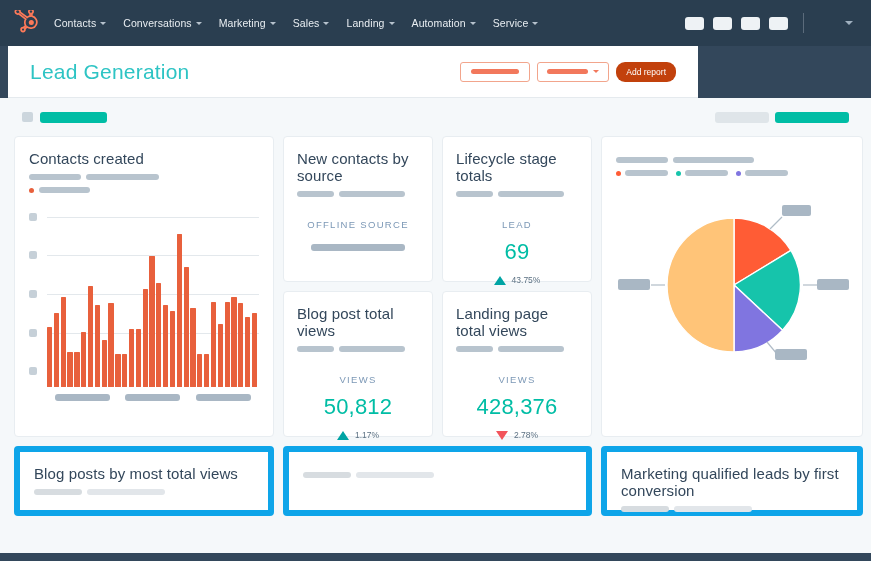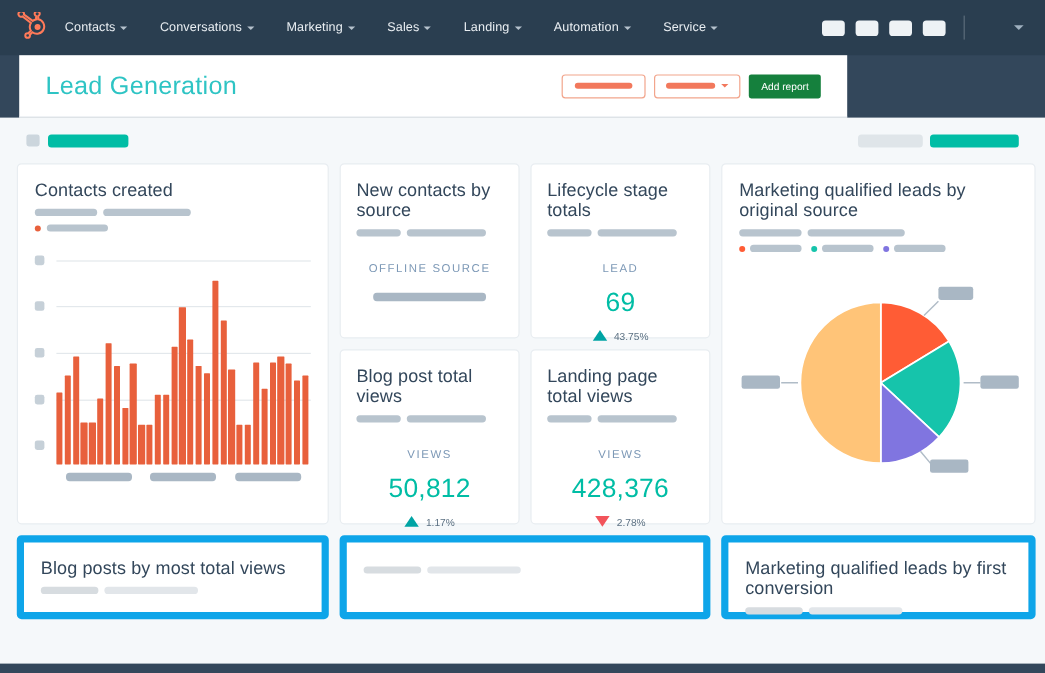--- a/index.html
+++ b/index.html
@@ -10,50 +10,50 @@
     overflow: hidden;
   }
   #app { position: relative; width: 871px; height: 561px; background: #33475b; }
 
   
   .topnav {
     position: absolute; left: 0; top: 0; width: 871px; height: 46px;
     background: #2a3e50; display: flex; align-items: center; padding: 0 14px;
   }
   .logo { width: 26px; height: 26px; margin-right: 14px; flex: none; }
-  .navlist { display: flex; align-items: center; gap: 27px; }
+  .navlist { display: flex; align-items: center; gap: 17px; }
   .navitem {
     display: flex; align-items: center; gap: 4px;
     color: #e9eef2; font-size: 10.5px; letter-spacing: .1px; white-space: nowrap;
     cursor: pointer;
   }
   .caret { width: 0; height: 0; border-left: 3px solid transparent;
            border-right: 3px solid transparent; border-top: 3.4px solid #b6c2cd; }
   .nav-right { margin-left: auto; display: flex; align-items: center; gap: 9px; padding-right: 4px; }
   .navsq { width: 19px; height: 13px; border-radius: 3px; background: #eef2f5; }
   .navdiv { width: 1px; height: 20px; background: #5b6b7b; margin: 0 6px; }
   .caret-lg { width: 0; height: 0; border-left: 4px solid transparent;
               border-right: 4px solid transparent; border-top: 4.5px solid #9fb0bf; margin-left: 26px; }
 
   
   .pagehead {
-    position: absolute; left: 16px; top: 46px; width: 690px; height: 52px;
+    position: absolute; left: 8px; top: 46px; width: 690px; height: 52px;
     background: #ffffff; display: flex; align-items: center; padding: 4px 22px;
     border-bottom: 1px solid #e5eaee;
   }
   .pagetitle { font-size: 21px; color: #2ec4c4; letter-spacing: .2px; }
   .head-actions { margin-left: auto; display: flex; align-items: center; gap: 7px; }
   .btn-outline {
     height: 20px; border: 1px solid #f2a58c; border-radius: 3px;
     background: #fff; display: flex; align-items: center; justify-content: center;
     gap: 5px; padding: 0 9px; cursor: pointer;
   }
   .obar { height: 5px; border-radius: 3px; background: #f2785c; }
   .btn-primary {
-    height: 20px; background: #15803d; border-radius: 2px; color: #fff;
+    height: 20px; background: #c2410c; border-radius: 9px; color: #fff;
     font-size: 8.5px; display: flex; align-items: center; padding: 0 10px; cursor: pointer;
     white-space: nowrap;
   }
   .mini-caret { width: 0; height: 0; border-left: 3px solid transparent;
                 border-right: 3px solid transparent; border-top: 3.6px solid #f2785c; }
 
   
   .board {
     position: absolute; left: 0; top: 98px; width: 871px; height: 455px;
     background: #f5f8fa;
@@ -81,21 +81,21 @@
   .bars { position: absolute; left: 18px; right: 2px; bottom: 0; height: 158px;
           display: flex; align-items: flex-end; gap: 1.6px; }
   .bar { flex: 1; background: #e8603c; border-radius: .5px; }
   .xlabels { display: flex; justify-content: space-around; margin-top: 7px; padding-left: 18px; }
   .xlab { width: 55px; height: 7px; border-radius: 3px; background: #a9b7c4; }
 
   
   .kpi { padding: 13px 13px 16px 13px; height: 146px; text-align: left; }
   .kpi-metric { text-align: center; font-size: 9.5px; color: #7c98b6; letter-spacing: 1.3px; margin-top: 22px; }
   .kpi-value { text-align: center; font-size: 22px; color: #00bda5; margin-top: 9px; letter-spacing: .2px; }
-  .kpi-foot { display: flex; justify-content: center; gap: 6px; margin-top: 10px; }
+  .kpi-foot { display: flex; align-items: center; justify-content: center; gap: 6px; margin-top: 10px; }
   .tri-up { width: 0; height: 0; border-left: 6px solid transparent; border-right: 6px solid transparent;
             border-bottom: 9px solid #00a4a4; }
   .tri-down { width: 0; height: 0; border-left: 6px solid transparent; border-right: 6px solid transparent;
               border-top: 9px solid #f2545b; }
   .kpi-delta { font-size: 8.5px; color: #5c7183; }
   .kpi-underbar { width: 94px; height: 7px; border-radius: 3px; background: #a9b7c4; margin: 14px auto 0; }
 
   
   .pie-card { grid-row: span 2; padding: 13px 14px; height: 301px; }
   .pie-legend { display: flex; align-items: center; gap: 4px; margin-top: 7px; flex-wrap: nowrap; }
@@ -265,21 +265,20 @@
         </div>
         <div class="kpi-metric">LEAD</div>
         <div class="kpi-value">69</div>
         <div class="kpi-foot">
           <span class="tri-up"></span>
           <span class="kpi-delta">43.75%</span>
         </div>
       </div>
 
       <div class="card pie-card">
-        <div class="card-title">Marketing qualified leads by original source</div>
         <div class="sub-row">
           <span class="sbar" style="width:52px"></span>
           <span class="sbar" style="width:81px"></span>
         </div>
         <div class="pie-legend">
           <span class="dot" style="background:#ff5c35"></span>
           <span class="sbar" style="width:43px"></span>
           <span class="dot" style="background:#16c4ab;margin-left:4px"></span>
           <span class="sbar" style="width:43px"></span>
           <span class="dot" style="background:#8075e0;margin-left:4px"></span>

